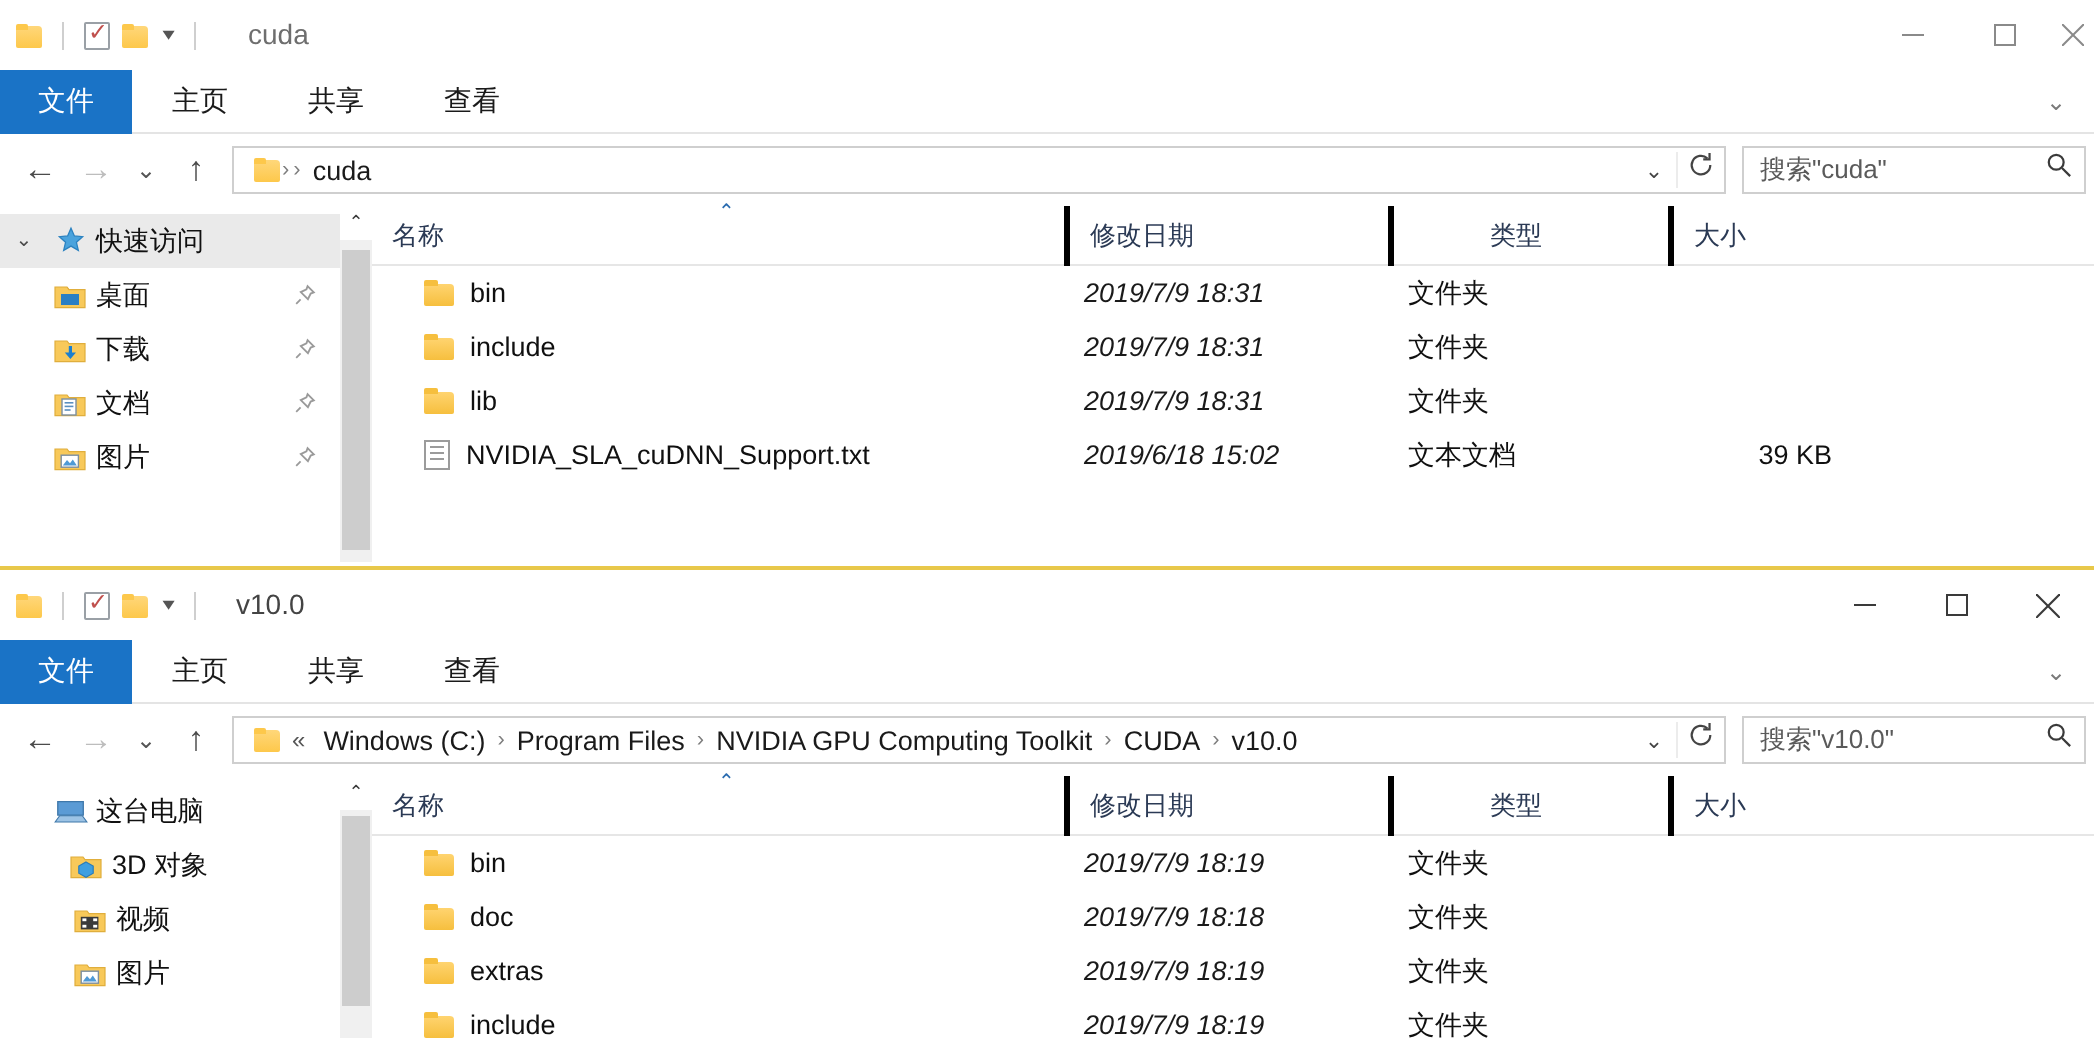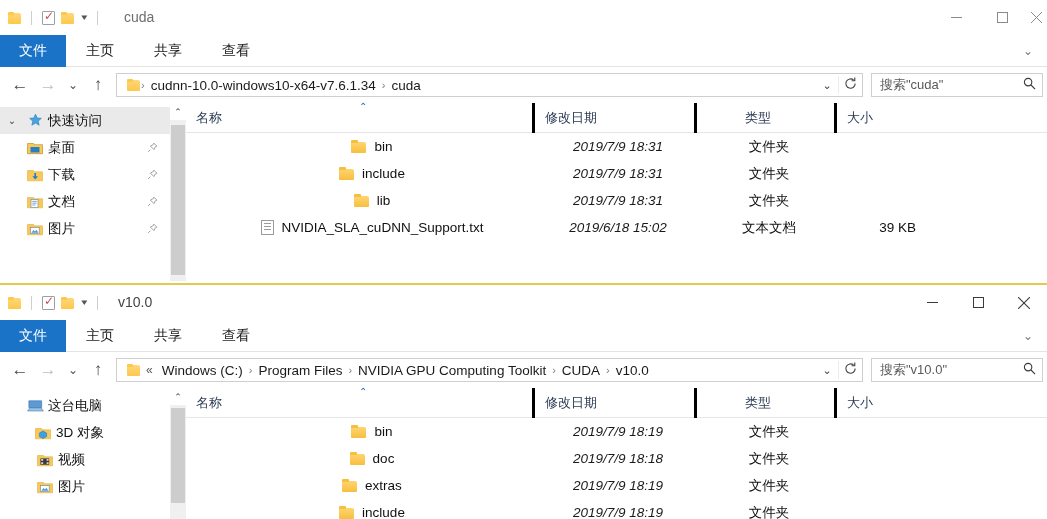--- a/index.html
+++ b/index.html
@@ -100,21 +100,21 @@
   .col-head { display: flex; height: 30px; align-items: center; border-bottom: 1px solid #e6e6e6; position: relative; }
   .col { font-size: 13px; color: #2b3a55; position: relative; height: 30px; display: flex; align-items: center; padding-left: 10px; }
   .col + .col { border-left: 3px solid #000000; }
   .sort-caret { position: absolute; top: -2px; left: 50%; font-size: 10px; color: #2b6cb0; }
   .c-name { width: 346px; }
   .c-date { width: 162px; }
   .c-type { width: 140px; padding-left: 48px; }
   .c-size { width: 100px; }
 
   .row { height: 27px; display: flex; align-items: center; font-size: 13.5px; color: #101010; }
-  .cell { height: 27px; display: flex; align-items: center; padding-left: 10px; justify-content: center; }
+  .cell { height: 27px; display: flex; align-items: center; padding-left: 10px; }
   .cell.name { width: 346px; gap: 8px; padding-left: 26px; }
   .cell.date { width: 162px; color: #1a1a1a; font-style: italic; }
   .cell.type { width: 140px; }
   .cell.size { width: 100px; justify-content: flex-end; padding-right: 18px; }
 
   
   .folder-ico { width: 15px; height: 13px; position: relative; flex: 0 0 15px; }
   .folder-ico::before {
     content:""; position:absolute; left:0; top:2px; width:15px; height:11px;
     background: linear-gradient(180deg,#ffd470 0%, #f6bf3e 100%); border-radius: 0 2px 1px 1px;
@@ -177,21 +177,20 @@
 
     <div class="navrow">
       <div class="navbtn">←</div>
       <div class="navbtn dim">→</div>
       <div class="navbtn small">⌄</div>
       <div class="navbtn">↑</div>
       <div class="addressbar">
         <div class="crumbs">
           <span class="ico-folder-sm" style="margin-left:4px"></span>
           <span class="crumb-sep">›</span>
-          <span class="crumb">cudnn-10.0-windows10-x64-v7.6.1.34</span>
           <span class="crumb-sep">›</span>
           <span class="crumb">cuda</span>
         </div>
         <div class="addr-right">
           <span class="addr-caret">⌄</span>
           <span class="addr-refresh">
             <svg width="13" height="13" viewBox="0 0 14 14">
                 <path d="M12 7a5 5 0 1 1-1.6-3.6" fill="none" stroke="currentColor" stroke-width="1.2"></path>
                 <path d="M11.6 0.6 V4 H8.2" fill="none" stroke="currentColor" stroke-width="1.2"></path>
               </svg>

